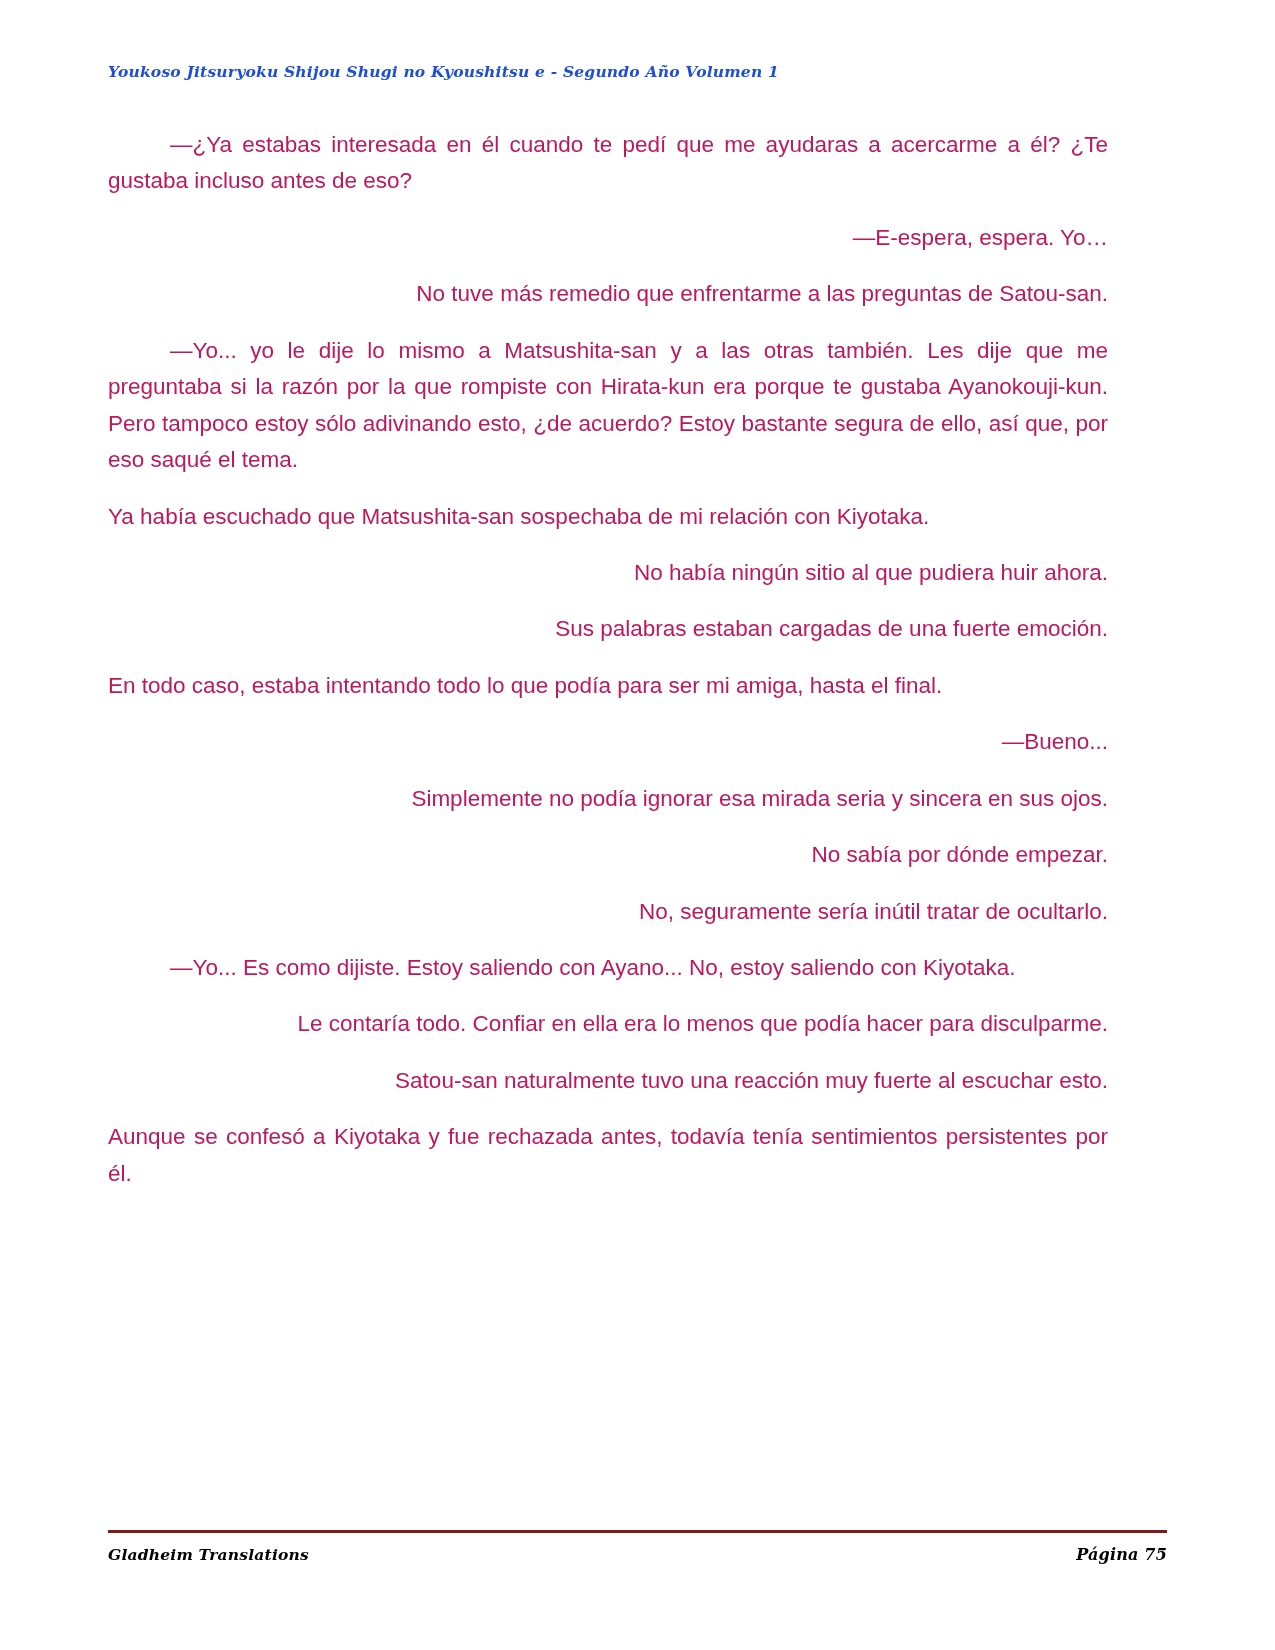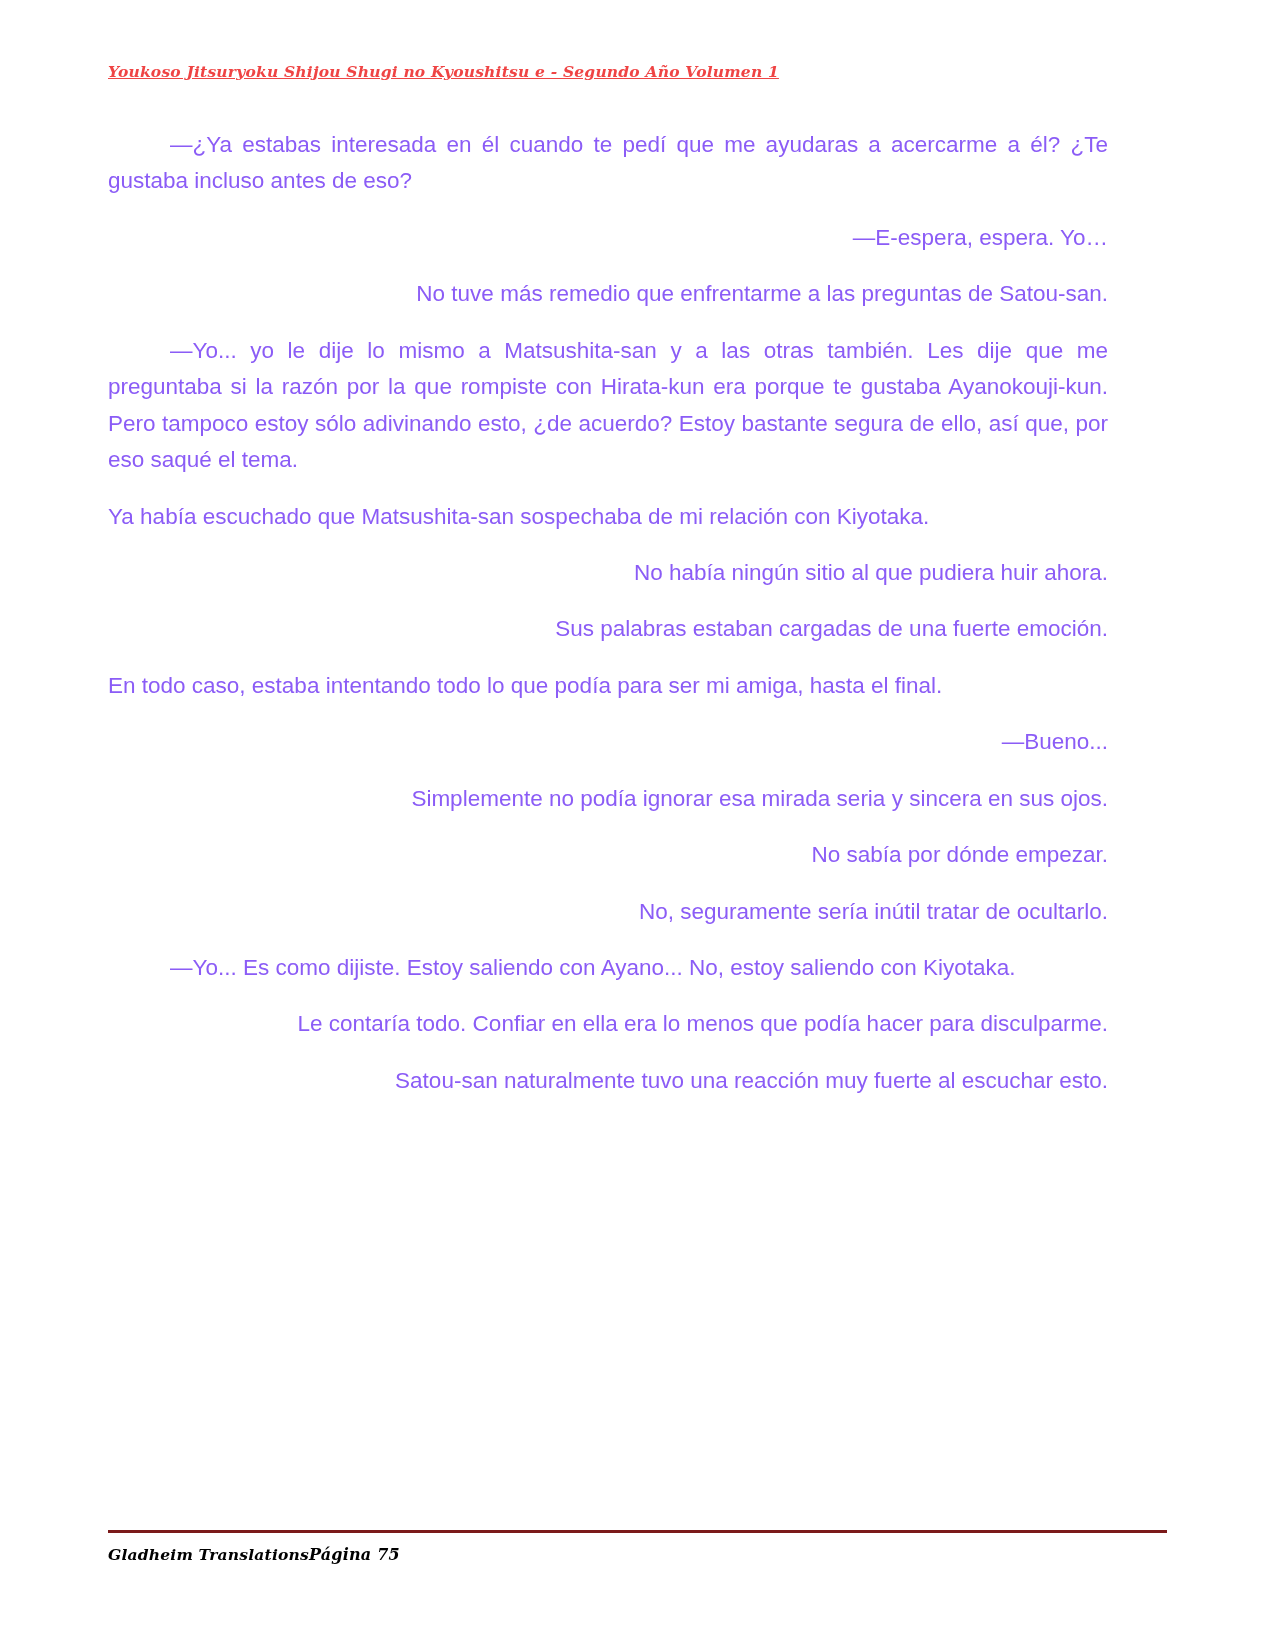--- a/index.html
+++ b/index.html
@@ -22,35 +22,34 @@
     height: 1650px;
     box-sizing: border-box;
     padding: 62px 108px 0 108px;
   }
   .header {
     font-family: "DejaVu Serif", serif;
     font-weight: bold;
     font-style: italic;
     font-size: 15.5px;
     letter-spacing: 0.2px;
-    color: #ef4444;
+    color: #1d4ed8;
     margin-bottom: 2px;
     white-space: nowrap;
-    text-decoration: underline;
   }
   .content {
     margin-top: 46px;
     width: 1000px;
   }
   p.para {
     font-size: 22.5px;
     line-height: 1.62;
     text-align: justify;
     margin: 0 0 20px 0;
-    color: #8b5cf6;
+    color: #be185d;
     -webkit-hyphens: none;
     hyphens: none;
   }
   p.para.indent {
     text-indent: 62px;
   }
   p.para.noj {
     text-align: right;
   }
   .footer {
@@ -59,20 +58,21 @@
     right: 108px;
     bottom: 86px;
   }
   .footer-rule {
     border: none;
     border-top: 3px solid #7b1a1a;
     margin: 0 0 12px 0;
   }
   .footer-row {
     display: flex;
+    justify-content: space-between;
     align-items: baseline;
     font-family: "DejaVu Serif", serif;
     font-weight: bold;
     font-style: italic;
   }
   .footer-left {
     font-size: 15.5px;
     letter-spacing: 0.2px;
   }
   .footer-right {
@@ -96,20 +96,21 @@
     <p class="para noj">No había ningún sitio al que pudiera huir ahora.</p>
     <p class="para noj">Sus palabras estaban cargadas de una fuerte emoción.</p>
     <p class="para">En todo caso, estaba intentando todo lo que podía para ser mi amiga, hasta el final.</p>
     <p class="para indent noj">—Bueno...</p>
     <p class="para noj">Simplemente no podía ignorar esa mirada seria y sincera en sus ojos.</p>
     <p class="para noj">No sabía por dónde empezar.</p>
     <p class="para noj">No, seguramente sería inútil tratar de ocultarlo.</p>
     <p class="para indent">—Yo... Es como dijiste. Estoy saliendo con Ayano... No, estoy saliendo con Kiyotaka.</p>
     <p class="para noj">Le contaría todo. Confiar en ella era lo menos que podía hacer para disculparme.</p>
     <p class="para noj">Satou-san naturalmente tuvo una reacción muy fuerte al escuchar esto.</p>
+    <p class="para">Aunque se confesó a Kiyotaka y fue rechazada antes, todavía tenía sentimientos persistentes por él.</p>
   </div>
 
   <div class="footer">
     <hr class="footer-rule">
     <div class="footer-row">
       <span class="footer-left">Gladheim Translations</span>
       <span class="footer-right">Página 75</span>
     </div>
   </div>
 

